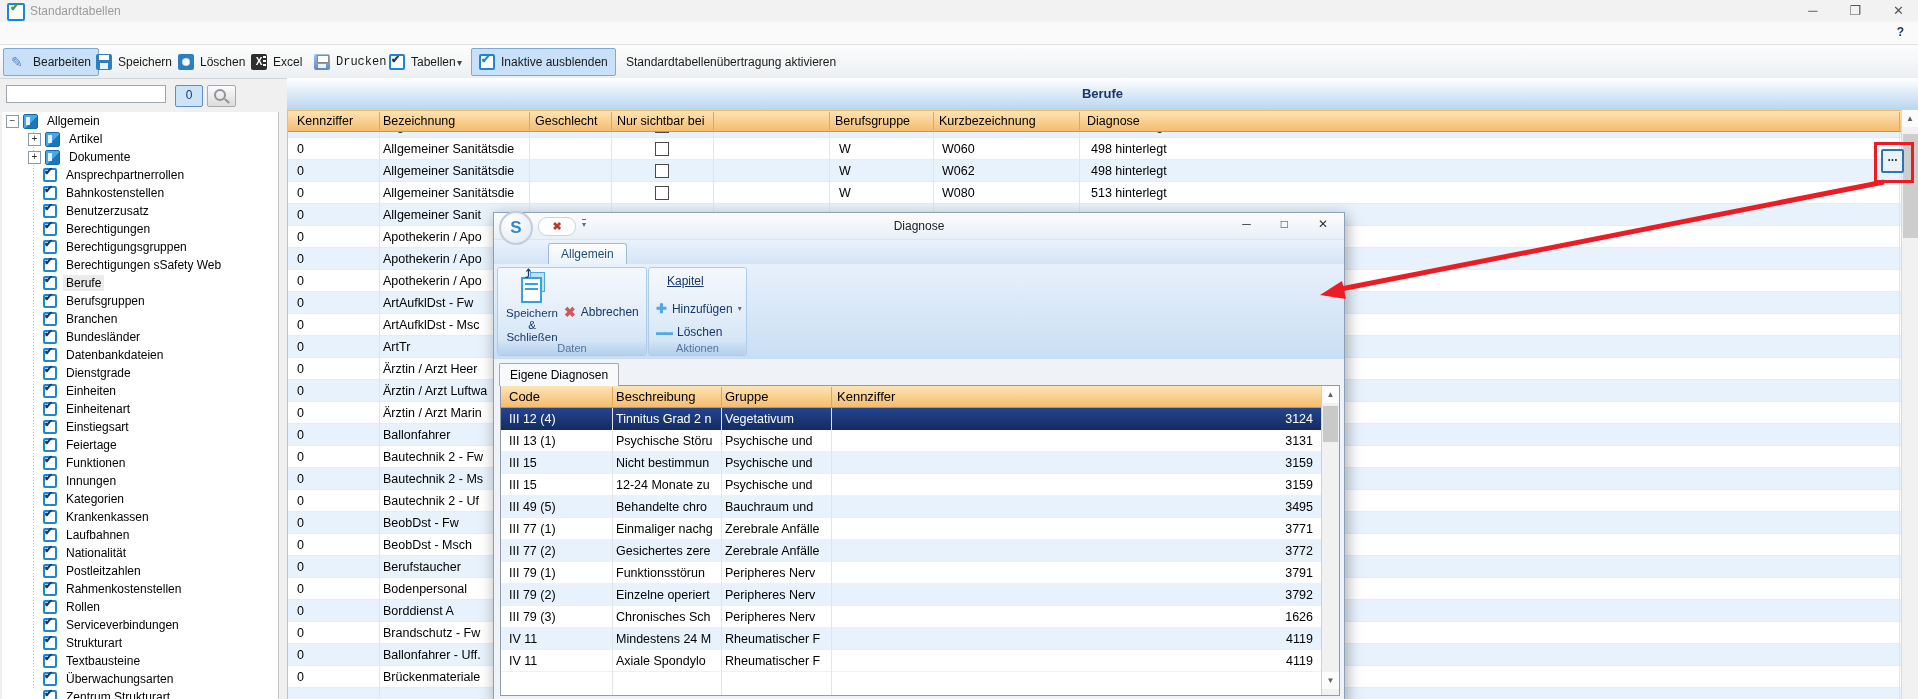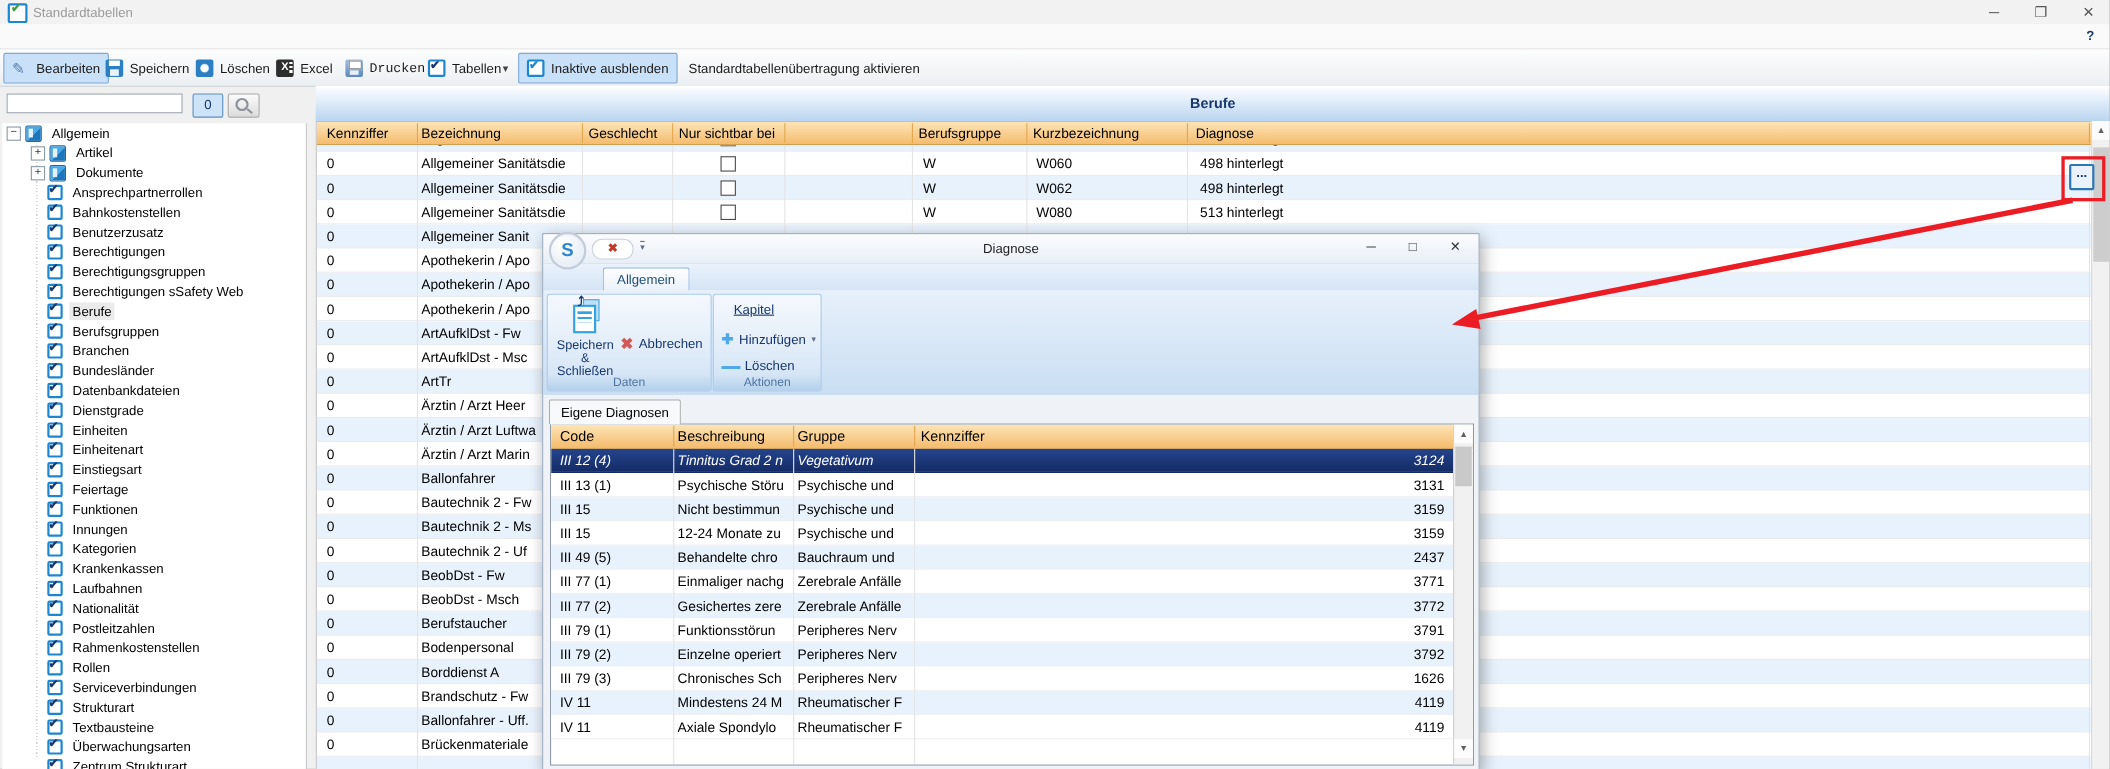--- a/index.html
+++ b/index.html
@@ -130,21 +130,21 @@
   .smalldrop{color:#5A6E8C;font-size:8px;}
   .m-body{position:absolute;left:0;top:146px;right:0;bottom:0;background:#EFF2F6;}
   .ptab{position:absolute;left:5px;top:4px;height:22px;padding:0 10px;background:#F7F9FB;border:1px solid #A8A8A8;border-bottom:none;line-height:22px;border-radius:2px 2px 0 0;z-index:2;}
   .mtable{position:absolute;left:6px;top:26px;width:840px;bottom:5px;border:1px solid #8F9BA8;background:#fff;overflow:hidden;box-sizing:border-box;}
   .mhead{position:relative;height:22px;background:linear-gradient(#FDE4B6,#F5BC6E);border-bottom:1px solid #CF9440;box-sizing:border-box;}
   .mhcell{position:absolute;top:3px;font-size:13px;}
   .mhsep{position:absolute;top:1px;bottom:1px;width:1px;background:#E0A851;}
   #mrows{position:absolute;left:0;right:18px;top:22px;bottom:0;overflow:hidden;}
   .mrow{position:relative;height:22px;border-bottom:1px solid #F0F0F0;box-sizing:border-box;background:#fff;}
   .mrow:nth-child(odd){background:#E8F2FC;}
-  .mrow.sel{background:linear-gradient(#24448C,#142C66);color:#fff;border-bottom-color:#142C66;font-style:italic;}
+  .mrow.sel{background:linear-gradient(#24448C,#142C66);color:#fff;border-bottom-color:#142C66;}
   .mcell{position:absolute;top:4px;font-size:12.5px;white-space:nowrap;}
   .m-code{left:8px;}
   .m-desc{left:115px;width:101px;overflow:hidden;}
   .m-grp{left:224px;width:100px;overflow:hidden;}
   .m-kz{right:8px;text-align:center;}
   #mseps{position:absolute;left:0;top:22px;bottom:0;right:18px;pointer-events:none;}
   .msep{position:absolute;top:0;bottom:0;width:1px;background:#E4E4E4;}
   .msb{position:absolute;right:0;top:0;bottom:0;width:18px;background:#F1F1F1;border-left:1px solid #D0D0D0;box-sizing:border-box;}
   .msb .sbbtn{height:17px;background:#FCFCFC;}
   .msb .dn{position:absolute;bottom:6px;left:0;right:0;}
@@ -678,21 +678,21 @@
             <div class="mrow">
               <span class="mcell m-code">III 15</span>
               <span class="mcell m-desc">12-24 Monate zu</span>
               <span class="mcell m-grp">Psychische und</span>
               <span class="mcell m-kz">3159</span>
             </div>
             <div class="mrow">
               <span class="mcell m-code">III 49 (5)</span>
               <span class="mcell m-desc">Behandelte chro</span>
               <span class="mcell m-grp">Bauchraum und</span>
-              <span class="mcell m-kz">2437</span>
+              <span class="mcell m-kz">3495</span>
             </div>
             <div class="mrow">
               <span class="mcell m-code">III 77 (1)</span>
               <span class="mcell m-desc">Einmaliger nachg</span>
               <span class="mcell m-grp">Zerebrale Anfälle</span>
               <span class="mcell m-kz">3771</span>
             </div>
             <div class="mrow">
               <span class="mcell m-code">III 77 (2)</span>
               <span class="mcell m-desc">Gesichertes zere</span>

